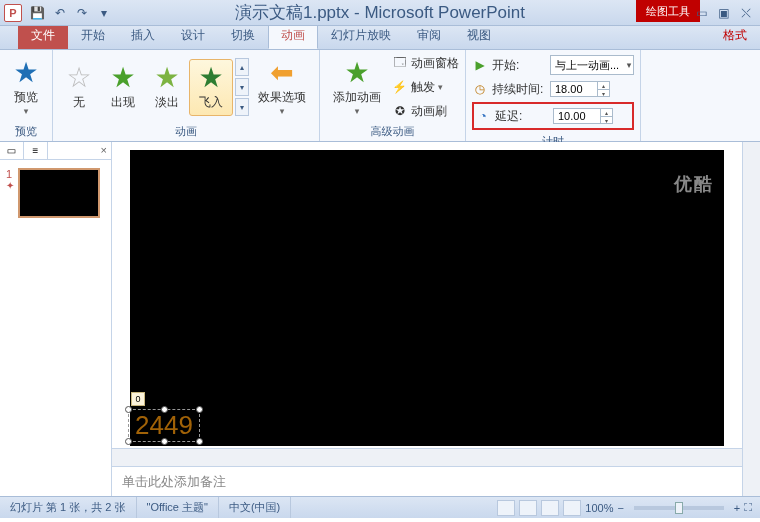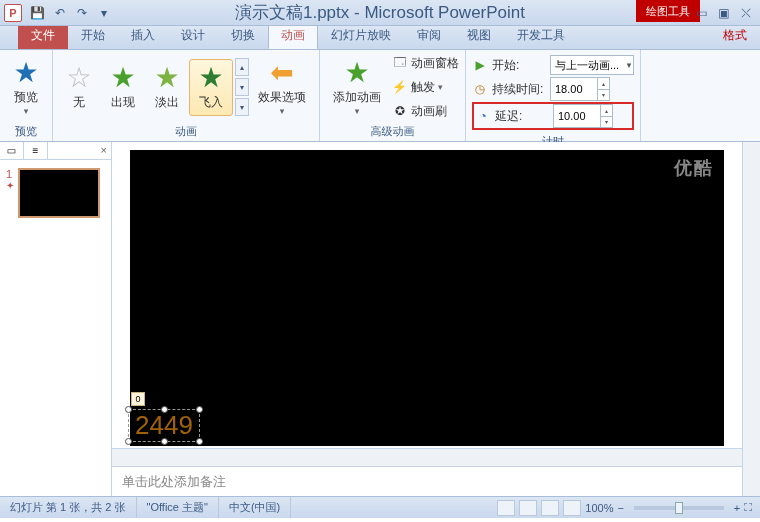--- a/index.html
+++ b/index.html
@@ -41,21 +41,21 @@
 
 .smallrow { display: flex; flex-direction: column; gap: 2px; font-size: 12px; color: #333; }
 .smallrow .r { display: flex; align-items: center; gap: 3px; height: 22px; padding: 0 2px; cursor: pointer; }
 .ico { width: 16px; height: 16px; display: inline-flex; align-items: center; justify-content: center; font-size: 12px; }
 
 .timing-col { display: flex; flex-direction: column; gap: 2px; padding: 2px; }
 .timing-row { display: flex; align-items: center; gap: 4px; height: 22px; }
 .timing-label { font-size: 12px; color: #333; min-width: 54px; }
 .combo { border: 1px solid #abc; background: #fff; height: 20px; display: flex; align-items: center; padding: 0 14px 0 4px; font-size: 11px; position: relative; min-width: 80px; }
 .combo::after { content: "▾"; position: absolute; right: 2px; font-size: 9px; color: #555; }
-.spin { border: 1px solid #abc; background: #fff; height: 24px; width: 60px; display: flex; align-items: center; padding: 0 14px 0 4px; font-size: 11px; position: relative; }
+.spin { border: 1px solid #abc; background: #fff; height: 16px; width: 60px; display: flex; align-items: center; padding: 0 14px 0 4px; font-size: 11px; position: relative; }
 .spin-btns { position: absolute; right: 0; top: 0; bottom: 0; width: 12px; display: flex; flex-direction: column; }
 .spin-btns div { flex: 1; border-left: 1px solid #abc; display: flex; align-items: center; justify-content: center; font-size: 6px; color: #555; cursor: pointer; }
 .spin-btns div:first-child { border-bottom: 1px solid #abc; }
 .hl { border: 2px solid #d82a2a; padding: 1px; }
 
 .reorder { display: flex; flex-direction: column; gap: 2px; padding: 2px; font-size: 12px; }
 .reorder .hdr { color: #333; }
 .reorder .r { display: flex; align-items: center; gap: 3px; cursor: pointer; }
 
 
@@ -64,21 +64,21 @@
 .thumb-tabs { height: 18px; border-bottom: 1px solid #c5d4e8; display: flex; }
 .thumb-tabs div { width: 24px; border-right: 1px solid #c5d4e8; display: flex; align-items: center; justify-content: center; font-size: 10px; cursor: pointer; }
 .thumb-close { position: absolute; right: 4px; top: 2px; font-size: 11px; color: #666; cursor: pointer; }
 .thumb { margin: 8px 6px; display: flex; gap: 4px; }
 .thumb-num { font-size: 11px; color: #c0504d; }
 .thumb-img { width: 82px; height: 50px; background: #000; border: 2px solid #d0986e; }
 
 .editor { flex: 1; display: flex; flex-direction: column; background: #fff; }
 .slide-wrap { flex: 1; background: #fff; position: relative; overflow: hidden; padding: 8px 18px 0 18px; }
 .slide { background: #000; width: 100%; height: 296px; position: relative; }
-.watermark { position: absolute; right: 10px; top: 6px; color: #888; font-size: 18px; font-weight: bold; letter-spacing: 2px; }
+.watermark { position: absolute; right: 10px; top: 22px; color: #888; font-size: 18px; font-weight: bold; letter-spacing: 2px; }
 .textbox { position: absolute; left: -2px; bottom: -10px; border: 1px dashed #999; background: rgba(255,255,255,0); padding: 0 6px; }
 .textbox-text { color: #a16207; font-size: 26px; font-weight: normal; }
 .handle { width: 7px; height: 7px; background: #fff; border: 1px solid #555; border-radius: 50%; position: absolute; }
 .tag { position: absolute; left: 2px; top: -18px; background: #fbf3db; border: 1px solid #c9b77e; width: 14px; height: 14px; font-size: 9px; display: flex; align-items: center; justify-content: center; }
 .hscroll { height: 18px; background: #eef1f6; border-top: 1px solid #c5d4e8; display: flex; align-items: center; }
 .notes { height: 30px; border-top: 1px solid #c5d4e8; background: #fff; padding: 6px 10px; color: #888; font-size: 13px; }
 
 .vscroll { width: 18px; background: #eef1f6; border-left: 1px solid #c5d4e8; }
 
 
@@ -112,21 +112,20 @@
 <div class="tabs">
   <div class="tab file">文件</div>
   <div class="tab">开始</div>
   <div class="tab">插入</div>
   <div class="tab">设计</div>
   <div class="tab">切换</div>
   <div class="tab active">动画</div>
   <div class="tab">幻灯片放映</div>
   <div class="tab">审阅</div>
   <div class="tab">视图</div>
-  <div class="tab">开发工具</div>
   <div style="flex:1"></div>
   <div class="tab fmt">格式</div>
 </div>
 
 <div class="ribbon">
 
   <div class="group">
     <div class="group-body">
       <div class="bigbtn">
         <span class="star st-blue">★</span>

